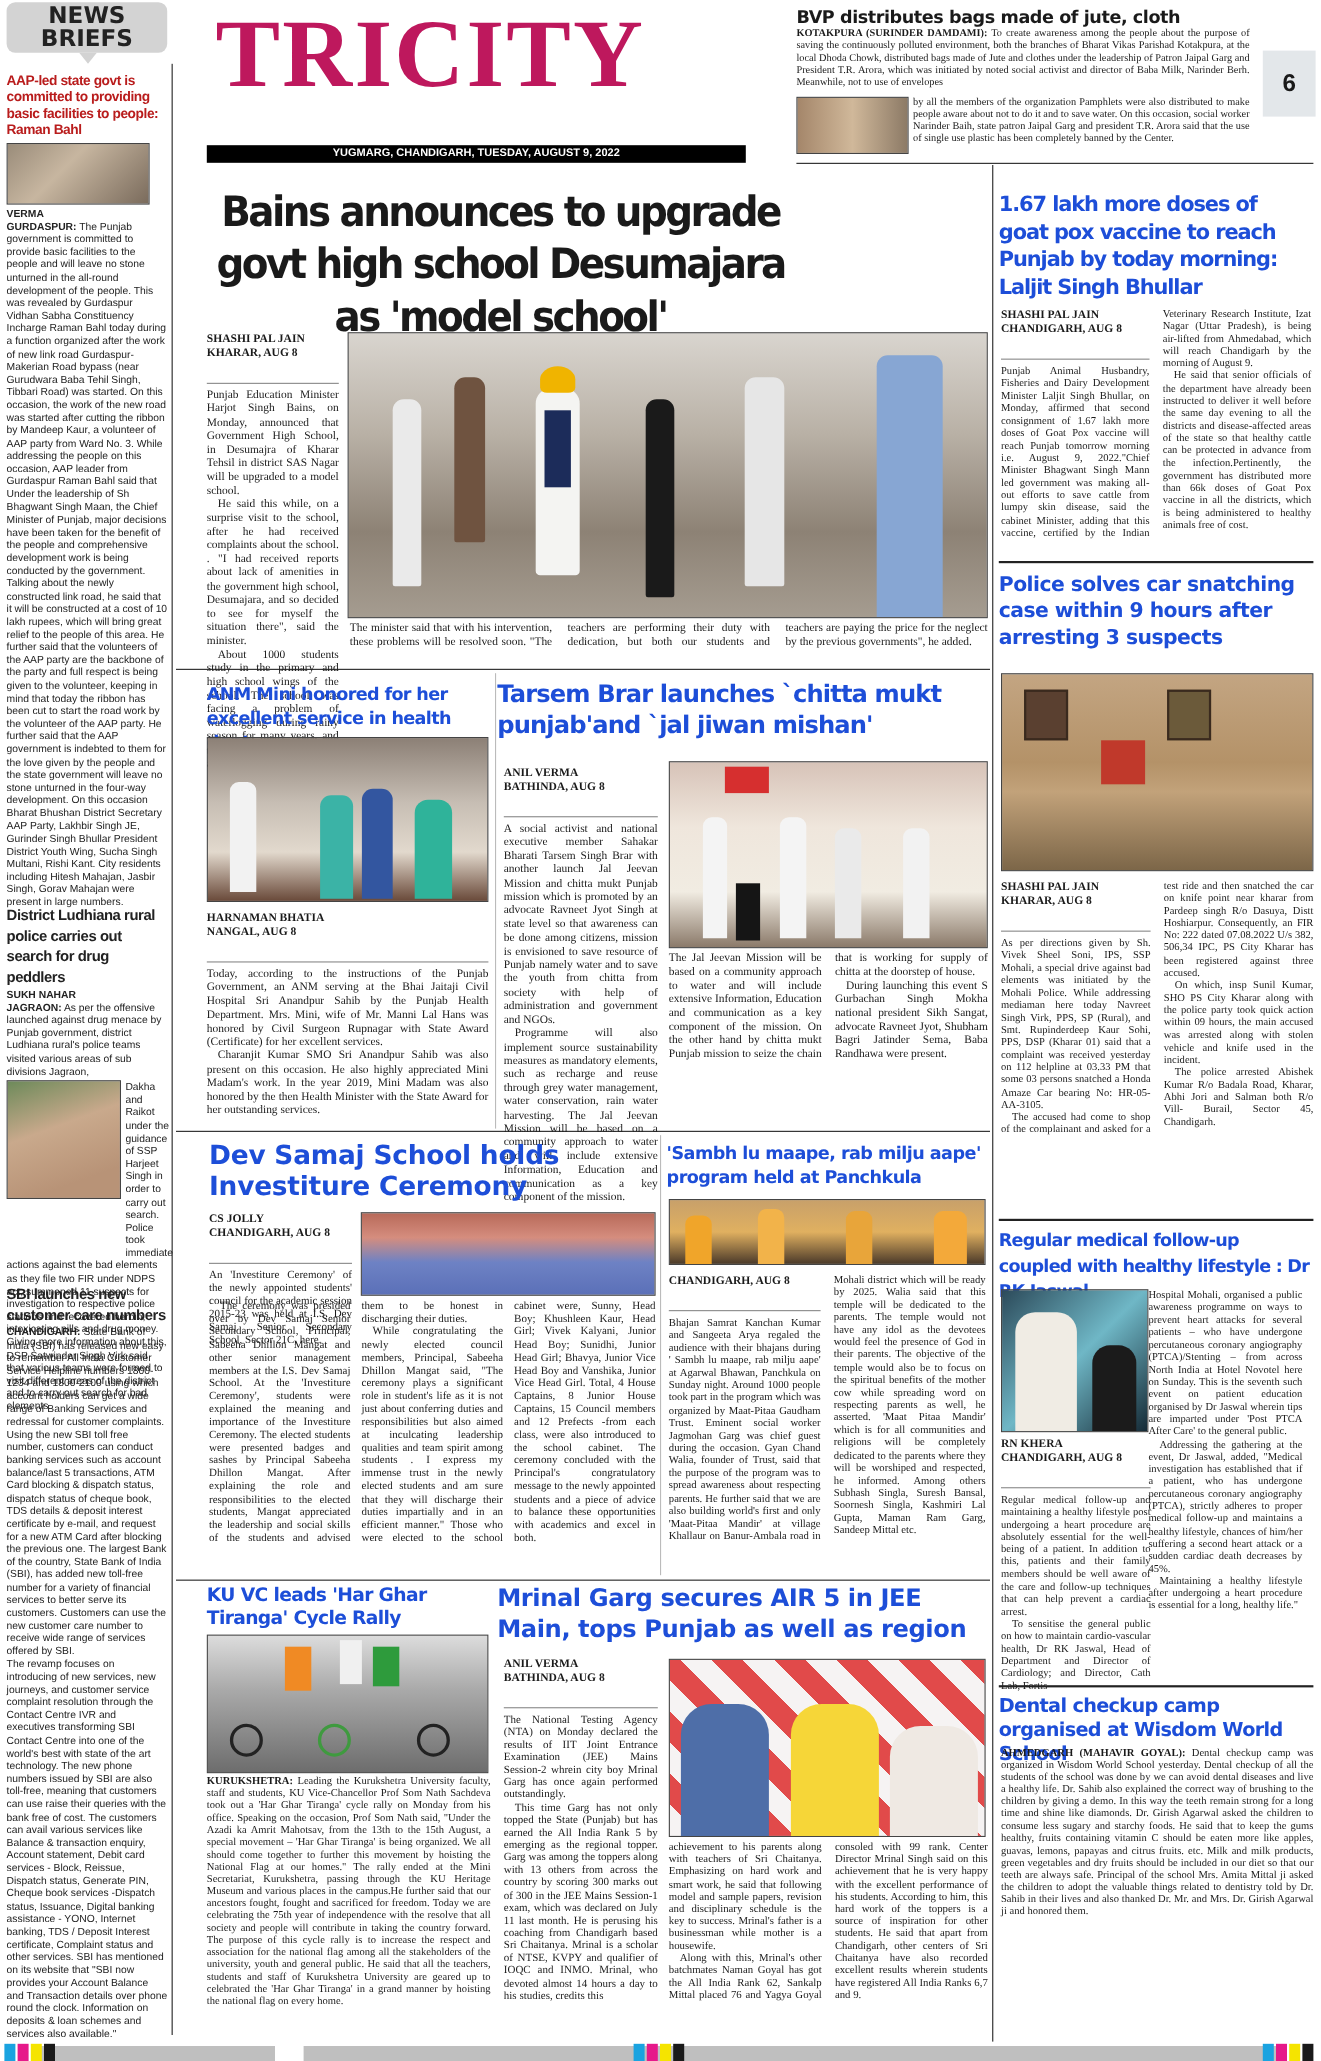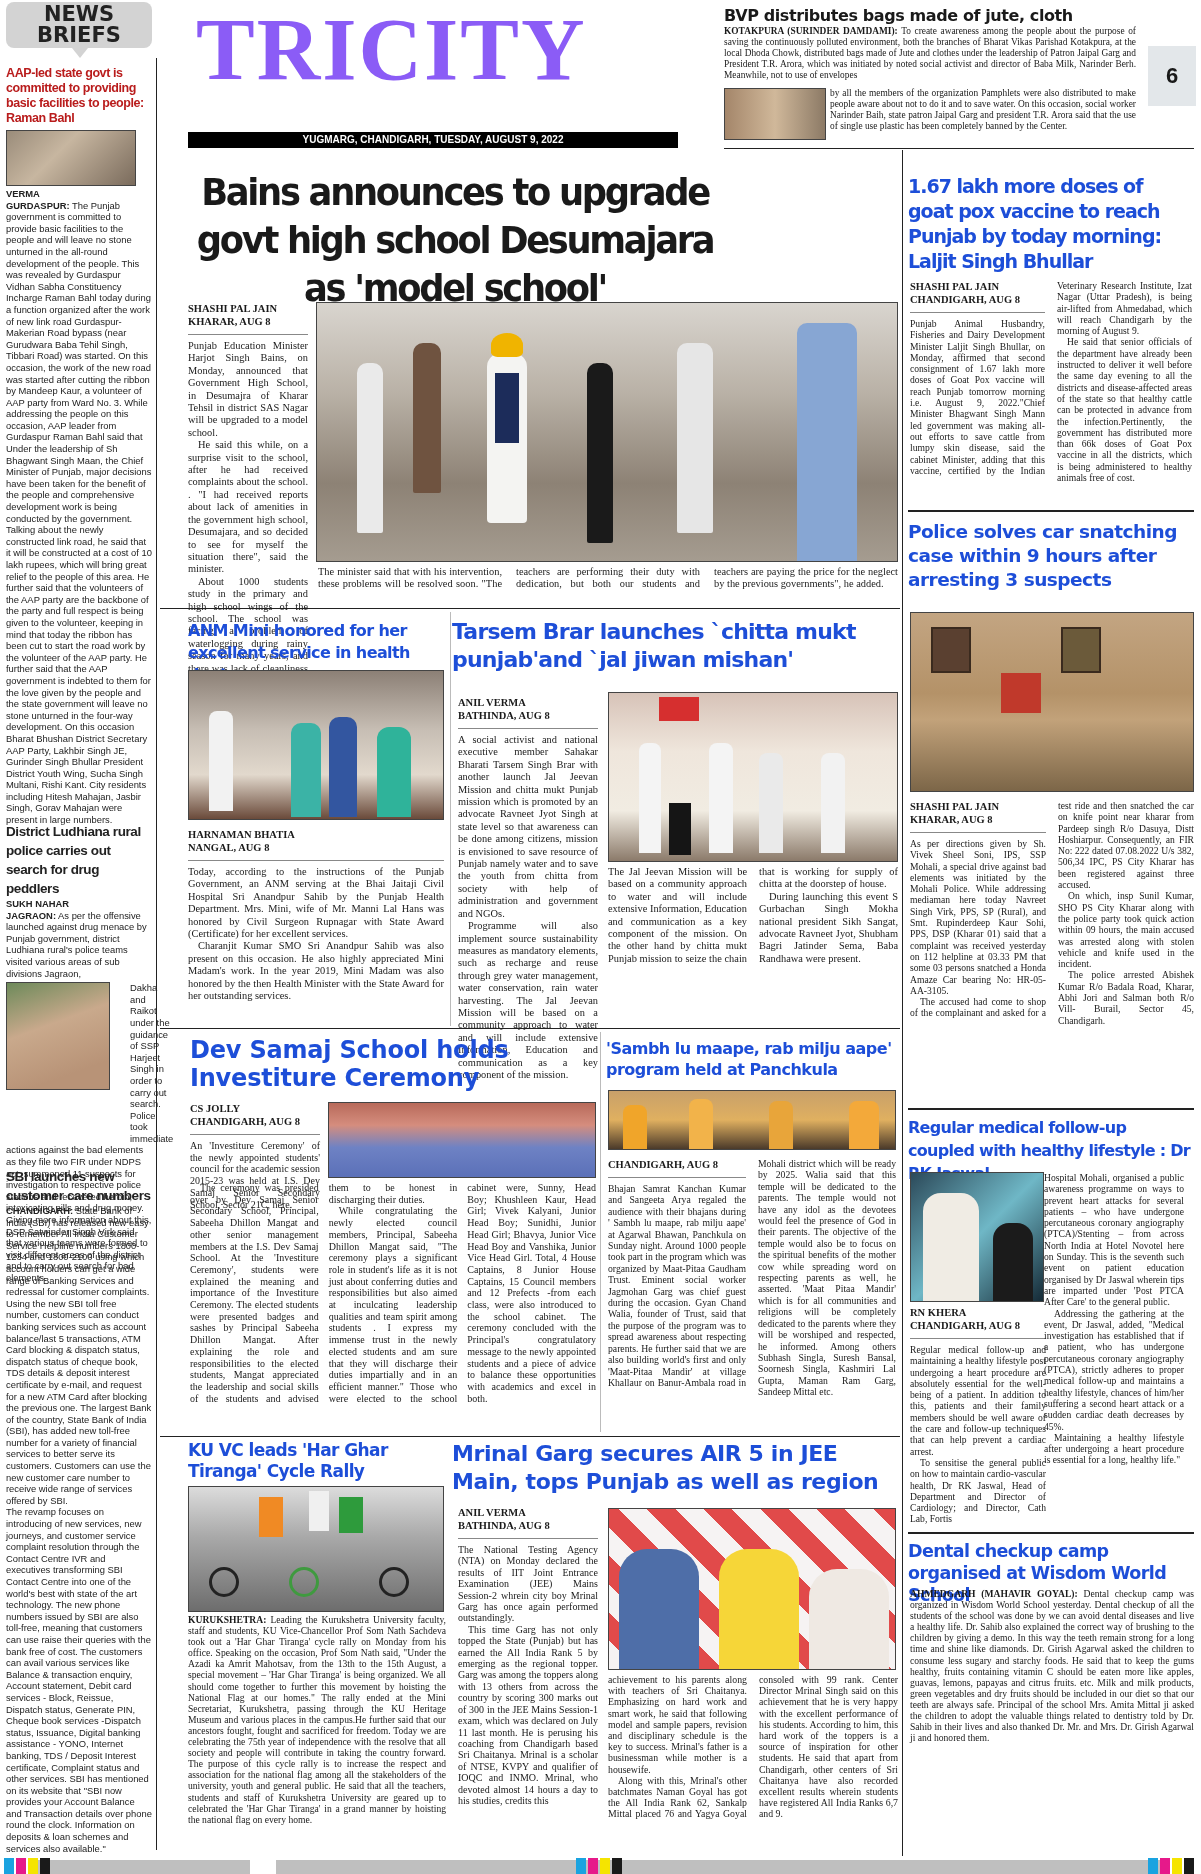--- a/index.html
+++ b/index.html
@@ -3,21 +3,21 @@
 <meta charset="utf-8">
 <style>
 *{box-sizing:border-box;margin:0;padding:0}
 body{width:1201px;height:1874px;background:#fff;position:relative;overflow:hidden;font-family:"Liberation Serif",serif;color:#1a1a1a}
 .abs{position:absolute}
 .serif{font-family:"Liberation Serif",serif}
 .sans{font-family:"Liberation Sans",sans-serif}
 .hl{font-family:"DejaVu Sans",sans-serif;font-weight:bold;color:#1d4ed8;letter-spacing:-0.5px;text-align:left;line-height:1.15}
 .body{font-size:10.4px;line-height:12.4px;text-align:justify;hyphens:auto}
 .brief{font-family:"Liberation Sans",sans-serif;font-size:9.4px;line-height:11.6px;color:#222}
-.byline{font-family:"Liberation Serif",serif;font-weight:bold;font-size:10.5px;line-height:13px;border-bottom:1px solid #888;padding-bottom:6px;margin-bottom:5px}
+.byline{font-family:"Liberation Serif",serif;font-weight:bold;font-size:10.5px;line-height:13px;border-bottom:1px solid #888;padding-bottom:20px;margin-bottom:5px}
 .photo{background:#999;border:1px solid #444;overflow:hidden}
 .rule{background:#222;height:2px}
 .vrule{background:#222;width:1px}
 .cols2{column-count:2;column-gap:10px}
 .cols3{column-count:3;column-gap:10px}
 p.ind{text-indent:10px}
 .cmyk span{display:inline-block;width:10px;height:16px;margin-right:2px}
 </style>
 </head>
 <body>
@@ -38,38 +38,38 @@
     <span>The Punjab government is committed to provide basic facilities to the people and will leave no stone unturned in the all-round development of the people. This was revealed by Gurdaspur Vidhan Sabha Constituency Incharge Raman Bahl today during a function organized after the work of new link road Gurdaspur-Makerian Road bypass (near Gurudwara Baba Tehil Singh, Tibbari Road) was started. On this occasion, the work of the new road was started after cutting the ribbon by Mandeep Kaur, a volunteer of AAP party from Ward No. 3. While addressing the people on this occasion, AAP leader from Gurdaspur Raman Bahl said that Under the leadership of Sh Bhagwant Singh Maan, the Chief Minister of Punjab, major decisions have been taken for the benefit of the people and comprehensive development work is being conducted by the government. Talking about the newly constructed link road, he said that it will be constructed at a cost of 10 lakh rupees, which will bring great relief to the people of this area. He further said that the volunteers of the AAP party are the backbone of the party and full respect is being given to the volunteer, keeping in mind that today the ribbon has been cut to start the road work by the volunteer of the AAP party. He further said that the AAP government is indebted to them for the love given by the people and the state government will leave no stone unturned in the four-way development. On this occasion Bharat Bhushan District Secretary AAP Party, Lakhbir Singh JE, Gurinder Singh Bhullar President District Youth Wing, Sucha Singh Multani, Rishi Kant. City residents including Hitesh Mahajan, Jasbir Singh, Gorav Mahajan were present in large numbers.</span>
   </div>
 </div>
 
 <div class="abs" style="left:6px;top:822px;width:146px">
   <div class="sans" style="font-weight:bold;font-size:13.5px;line-height:19px;letter-spacing:-0.4px;color:#222">District Ludhiana rural police carries out search for drug peddlers</div>
   <div class="brief">
     <b>SUKH NAHAR</b><br>
     <b>JAGRAON:</b>
     <span>As per the offensive launched against drug menace by Punjab government, district Ludhiana rural's police teams visited various areas of sub divisions Jagraon,</span>
-    <div style="display:flex;gap:20px;margin-top:3px">
+    <div style="display:flex;gap:4px;margin-top:3px">
       <div class="photo" style="width:104px;height:108px;flex:none;background:linear-gradient(160deg,#6d8a5a,#c9a98c 40%,#b89377 80%)"></div>
       <div>Dakha and Raikot under the guidance of SSP Harjeet Singh in order to carry out search. Police took immediate</div>
     </div>
     <span>actions against the bad elements as they file two FIR under NDPS act, summoned 11 suspects for investigation to respective police stations and recovered heroin, intoxicating pills and drug money. Giving more information about this, DSP Satwinder Singh Virk said that various teams were formed to visit different areas of the district and to carry out search for bad elements.</span>
   </div>
 </div>
 
 <div class="abs" style="left:6px;top:1167px;width:146px">
   <div class="sans" style="font-weight:bold;font-size:13.5px;line-height:19px;letter-spacing:-0.4px;color:#222">SBI launches new customer care numbers</div>
   <div class="brief">
     <b>CHANDIGARH:</b>
     <span>State Bank of India (SBI) has released new easy to remember All India Customer Service Helpline numbers 1800-1234 and 1800-2100 using which account holders can get a wide range of Banking Services and redressal for customer complaints. Using the new SBI toll free number, customers can conduct banking services such as account balance/last 5 transactions, ATM Card blocking &amp; dispatch status, dispatch status of cheque book, TDS details &amp; deposit interest certificate by e-mail, and request for a new ATM Card after blocking the previous one. The largest Bank of the country, State Bank of India (SBI), has added new toll-free number for a variety of financial services to better serve its customers. Customers can use the new customer care number to receive wide range of services offered by SBI.</span><br>
     <span>The revamp focuses on introducing of new services, new journeys, and customer service complaint resolution through the Contact Centre IVR and executives transforming SBI Contact Centre into one of the world's best with state of the art technology. The new phone numbers issued by SBI are also toll-free, meaning that customers can use raise their queries with the bank free of cost. The customers can avail various services like Balance &amp; transaction enquiry, Account statement, Debit card services - Block, Reissue, Dispatch status, Generate PIN, Cheque book services -Dispatch status, Issuance, Digital banking assistance - YONO, Internet banking, TDS / Deposit Interest certificate, Complaint status and other services. SBI has mentioned on its website that "SBI now provides your Account Balance and Transaction details over phone round the clock. Information on deposits &amp; loan schemes and services also available."</span>
   </div>
 </div>
 
-<div class="abs serif" style="left:196px;top:4px;width:380px;text-align:center;font-weight:bold;font-size:88px;line-height:92px;color:#8b5cf6;letter-spacing:2px">TRICITY</div>
+<div class="abs serif" style="left:196px;top:4px;width:380px;text-align:center;font-weight:bold;font-size:88px;line-height:92px;color:#be185d;letter-spacing:2px">TRICITY</div>
 <div class="abs sans" style="left:188px;top:132px;width:490px;height:16px;background:#000;color:#fff;font-weight:bold;font-size:10px;line-height:16px;text-align:center">YUGMARG, CHANDIGARH, TUESDAY, AUGUST 9, 2022</div>
 <div class="abs vrule" style="left:720px;top:6px;height:140px;width:0"></div>
 
 <div class="abs" style="left:724px;top:6px;width:412px">
   <div style="font-family:'DejaVu Sans',sans-serif;font-weight:bold;font-size:16px;line-height:20px;letter-spacing:-0.4px">BVP distributes bags made of jute, cloth</div>
   <div class="body" style="font-size:9.4px;line-height:11px">
     <b>KOTAKPURA (SURINDER DAMDAMI):</b>
     <span>To create awareness among the people about the purpose of saving the continuously polluted environment, both the branches of Bharat Vikas Parishad Kotakpura, at the local Dhoda Chowk, distributed bags made of Jute and clothes under the leadership of Patron Jaipal Garg and President T.R. Arora, which was initiated by noted social activist and director of Baba Milk, Narinder Berh. Meanwhile, not to use of envelopes</span>
     <div style="display:flex;gap:4px;margin-top:7px">
       <div class="photo" style="width:102px;height:52px;flex:none;background:linear-gradient(90deg,#a4866a,#d0b89a 50%,#8c7a66)"></div>

